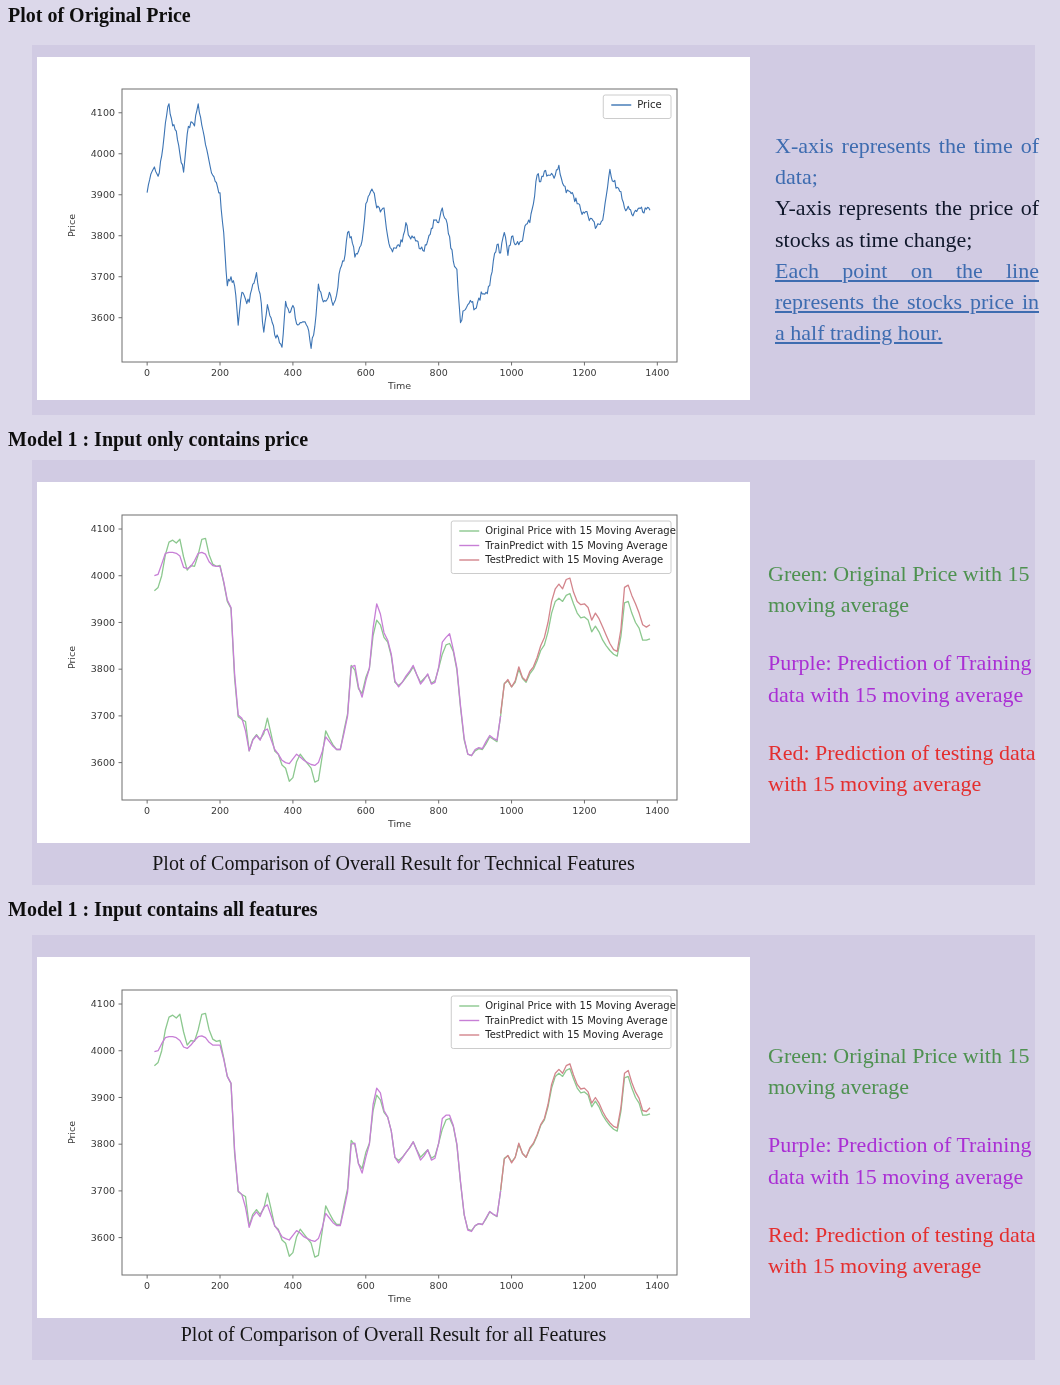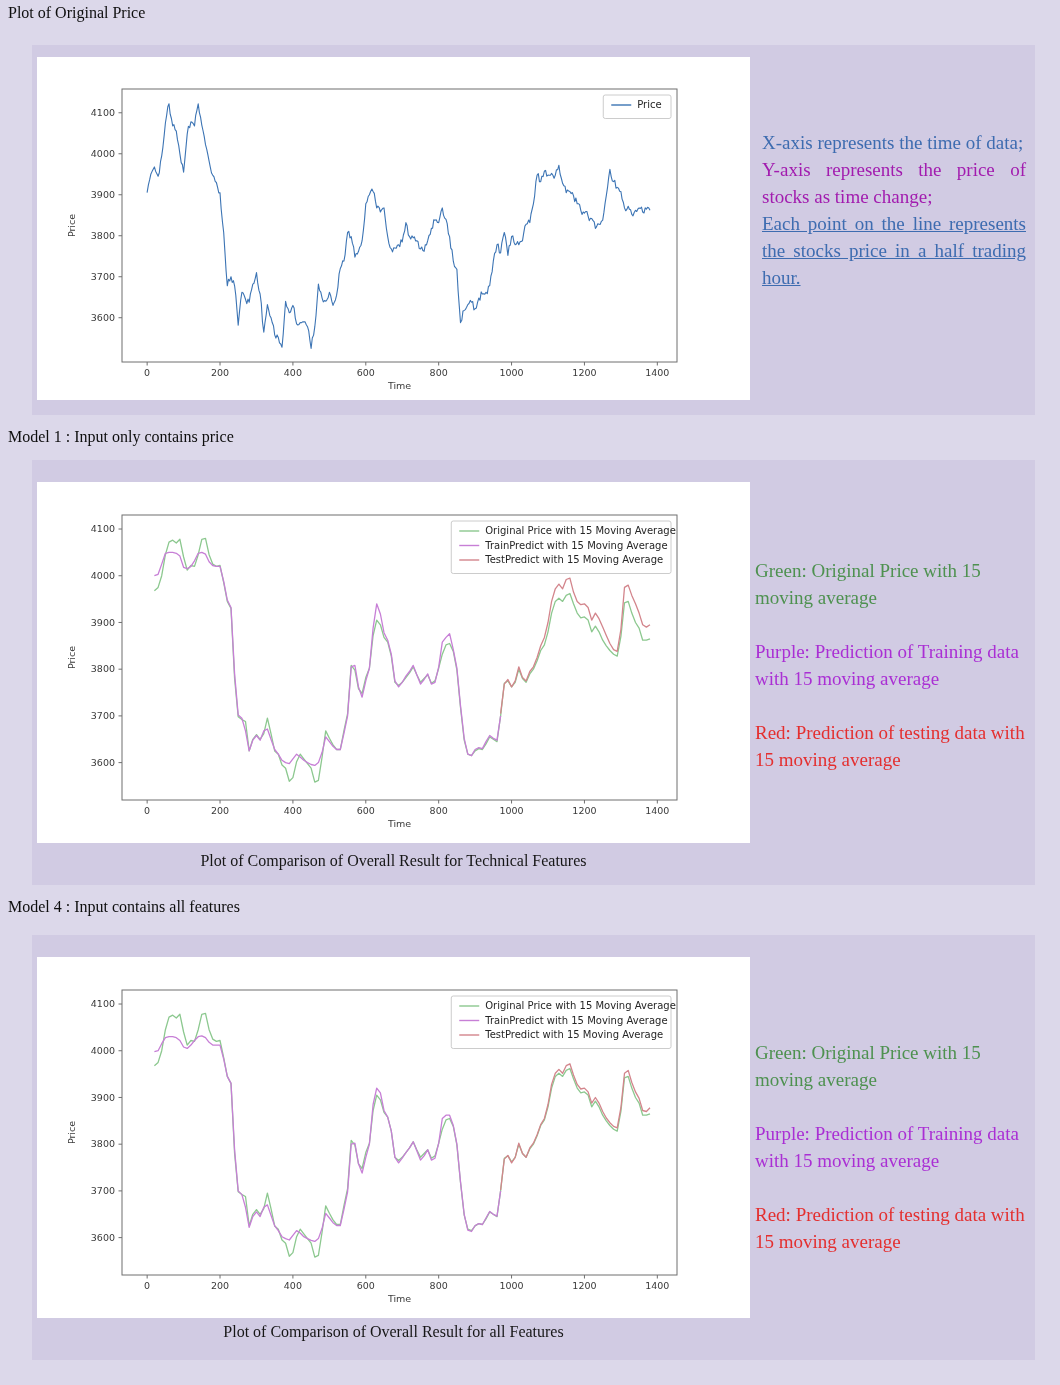--- a/index.html
+++ b/index.html
@@ -1,23 +1,23 @@
 <!DOCTYPE html>
 <html><head>
 <meta charset="utf-8">
 <style>
   html,body{margin:0;padding:0;background:#dcd8ea;}
   #page{position:relative;width:1060px;height:1385px;overflow:hidden;
         font-family:"Liberation Serif",serif;}
-  .heading{position:absolute;left:8px;font-weight:normal;font-size:16px;color:#0e0e0e;}
+  .heading{position:absolute;left:8px;font-weight:bold;font-size:20px;color:#0e0e0e;}
   .panel{position:absolute;left:32px;width:1003px;}
   .figure{position:absolute;left:5px;width:713px;background:#ffffff;}
   .caption{position:absolute;left:5px;width:713px;text-align:center;
-           font-size:16px;color:#161616;}
-  .note{position:absolute;font-size:19px;line-height:1.42;}
+           font-size:20px;color:#161616;}
+  .note{position:absolute;font-size:22px;line-height:1.42;margin-left:13px;}
   .note p{margin:0;}
   .note.spaced p{margin:0 0 27px 0;font-family:Liberation Serif, serif;}
   .just p{text-align:justify;}
   svg{display:block;}
   svg .tick{font-family:"DejaVu Sans",sans-serif;font-size:9.5px;fill:#3a3a3a;}
   svg .leg{font-family:"DejaVu Sans",sans-serif;font-size:10px;fill:#262626;}
 </style>
 </head>
 <body>
 
@@ -60,21 +60,21 @@
           <text x="362.5" y="332" text-anchor="middle" class="tick">Time</text>
           <text x="38" y="168.5" text-anchor="middle" class="tick" transform="rotate(-90 38 168.5)">Price</text>
           <path d="M110.1 135.7L111.4 127.8L112.6 122.9L113.8 117.3L115.0 114.6L116.2 112.2L117.4 109.9L118.6 114.2L119.9 116.7L121.1 119.3L122.3 115.8L123.5 104.7L124.7 98.8L125.9 90.3L127.2 78.1L128.4 66.0L129.6 58.6L130.8 49.8L132.0 46.8L133.2 57.2L134.4 61.5L135.7 68.9L136.9 67.7L138.1 72.6L139.3 74.2L140.5 82.9L141.7 88.4L142.9 96.8L144.2 105.6L145.4 107.6L146.6 115.2L147.8 102.9L149.0 90.1L150.2 77.1L151.4 69.4L152.7 70.6L153.9 64.8L155.1 65.3L156.3 66.7L157.5 68.9L158.7 58.3L159.9 53.3L161.2 46.8L162.4 55.6L163.6 60.3L164.8 68.1L166.0 73.5L167.2 79.3L168.5 87.7L169.7 92.2L170.9 97.8L172.1 104.1L173.3 110.1L174.5 116.0L175.7 118.1L177.0 119.9L178.2 124.4L179.4 125.5L180.6 130.4L181.8 135.9L183.0 135.7L184.2 152.2L185.5 165.2L186.7 175.5L187.9 194.4L189.1 214.0L190.3 228.8L191.5 222.2L192.7 224.0L194.0 219.7L195.2 225.4L196.4 223.7L197.6 228.8L198.8 238.4L200.0 253.3L201.2 268.1L202.5 254.6L203.7 243.0L204.9 235.3L206.1 235.9L207.3 238.8L208.5 242.3L209.8 246.7L211.0 242.1L212.2 245.2L213.4 236.9L214.6 232.6L215.8 227.1L217.0 226.2L218.3 221.1L219.5 215.6L220.7 225.9L221.9 233.2L223.1 237.0L224.3 246.4L225.5 265.2L226.8 275.1L228.0 265.3L229.2 257.6L230.4 247.6L231.6 252.7L232.8 258.4L234.0 260.7L235.3 265.8L236.5 268.8L237.7 277.9L238.9 281.1L240.1 277.9L241.3 280.4L242.5 285.8L243.8 287.2L245.0 290.2L246.2 277.2L247.4 260.1L248.6 244.3L249.8 249.8L251.1 251.8L252.3 255.8L253.5 255.0L254.7 251.0L255.9 248.4L257.1 250.9L258.3 261.1L259.6 266.9L260.8 268.0L262.0 267.4L263.2 265.6L264.4 265.7L265.6 264.9L266.8 264.8L268.1 264.9L269.3 267.8L270.5 269.7L271.7 273.8L272.9 283.2L274.1 291.5L275.3 281.0L276.6 278.1L277.8 269.7L279.0 258.5L280.2 242.5L281.4 227.1L282.6 233.5L283.8 235.1L285.1 241.1L286.3 244.9L287.5 243.6L288.7 244.3L289.9 242.8L291.1 240.8L292.4 235.3L293.6 238.4L294.8 244.2L296.0 248.4L297.2 245.4L298.4 242.9L299.6 238.2L300.9 230.1L302.1 216.8L303.3 211.5L304.5 208.8L305.7 203.8L306.9 204.2L308.1 197.6L309.4 184.0L310.6 175.5L311.8 174.4L313.0 180.9L314.2 179.6L315.4 186.2L316.6 189.8L317.9 200.1L319.1 196.6L320.3 197.1L321.5 194.3L322.7 190.2L323.9 188.5L325.1 183.7L326.4 173.1L327.6 161.6L328.8 146.8L330.0 144.8L331.2 139.5L332.4 137.8L333.7 134.2L334.9 132.1L336.1 134.5L337.3 136.4L338.5 144.4L339.7 150.9L340.9 149.1L342.2 150.6L343.4 155.0L344.6 152.8L345.8 151.3L347.0 150.9L348.2 161.2L349.4 171.5L350.7 179.6L351.9 186.4L353.1 190.5L354.3 191.9L355.5 194.9L356.7 190.8L357.9 191.0L359.2 191.3L360.4 188.3L361.6 187.8L362.8 189.6L364.0 182.7L365.2 184.9L366.4 178.0L367.7 173.8L368.9 165.6L370.1 168.8L371.3 177.9L372.5 179.6L373.7 182.0L375.0 178.9L376.2 180.8L377.4 179.9L378.6 183.9L379.8 183.7L381.0 184.5L382.2 191.5L383.5 191.9L384.7 190.0L385.9 193.6L387.1 194.3L388.3 187.7L389.5 187.9L390.7 183.7L392.0 178.5L393.2 177.4L394.4 171.4L395.6 171.1L396.8 162.7L398.0 163.2L399.2 162.7L400.5 165.5L401.7 165.6L402.9 160.1L404.1 154.2L405.3 150.9L406.5 158.1L407.7 161.1L409.0 162.4L410.2 166.6L411.4 176.7L412.6 179.6L413.8 191.1L415.0 192.9L416.3 204.2L417.5 209.5L418.7 210.7L419.9 212.4L421.1 233.7L422.3 249.4L423.5 265.6L424.8 263.3L426.0 253.9L427.2 253.4L428.4 252.6L429.6 250.3L430.8 247.6L432.0 246.5L433.3 243.4L434.5 245.2L435.7 244.6L436.9 252.9L438.1 251.7L439.3 251.1L440.5 245.6L441.8 241.1L443.0 243.2L444.2 234.9L445.4 237.0L446.6 236.7L447.8 237.3L449.0 235.3L450.3 236.6L451.5 229.2L452.7 228.8L453.9 219.2L455.1 214.9L456.3 204.2L457.6 196.3L458.8 194.9L460.0 187.8L461.2 187.1L462.4 196.0L463.6 196.0L464.8 186.1L466.1 180.1L467.3 175.5L468.5 180.1L469.7 188.6L470.9 198.4L472.1 189.0L473.3 188.0L474.6 179.6L475.8 178.9L477.0 185.2L478.2 187.8L479.4 187.0L480.6 184.6L481.8 187.8L483.1 184.7L484.3 184.4L485.5 183.7L486.7 176.1L487.9 169.1L489.1 167.3L490.3 166.7L491.6 163.1L492.8 165.6L494.0 157.0L495.2 152.0L496.4 146.8L497.6 139.2L498.9 124.7L500.1 118.1L501.3 116.7L502.5 124.8L503.7 124.6L504.9 119.2L506.1 119.6L507.4 114.0L508.6 113.4L509.8 119.2L511.0 118.1L512.2 118.3L513.4 118.2L514.6 116.4L515.9 118.2L517.1 121.2L518.3 118.1L519.5 112.7L520.7 112.6L521.9 108.2L523.1 117.0L524.4 121.5L525.6 126.3L526.8 128.8L528.0 129.2L529.2 135.7L530.4 133.0L531.6 133.9L532.9 134.5L534.1 136.6L535.3 135.5L536.5 138.6L537.7 144.7L538.9 141.0L540.2 146.8L541.4 146.7L542.6 147.7L543.8 153.3L545.0 157.4L546.2 155.0L547.4 156.2L548.7 154.5L549.9 154.5L551.1 159.1L552.3 163.6L553.5 161.3L554.7 161.5L555.9 163.4L557.2 164.8L558.4 171.4L559.6 169.6L560.8 166.7L562.0 167.3L563.2 167.4L564.4 164.3L565.7 163.2L566.9 155.4L568.1 146.1L569.3 138.6L570.5 130.7L571.7 120.4L572.9 112.3L574.2 119.6L575.4 124.1L576.6 124.6L577.8 123.4L579.0 131.2L580.2 130.4L581.5 131.2L582.7 134.2L583.9 134.5L585.1 142.1L586.3 145.2L587.5 150.9L588.7 153.8L590.0 152.1L591.2 149.2L592.4 152.2L593.6 152.8L594.8 157.4L596.0 158.8L597.2 155.5L598.5 153.3L599.7 154.5L600.9 152.0L602.1 150.9L603.3 151.5L604.5 150.2L605.7 155.0L607.0 156.0L608.2 150.9L609.4 152.1L610.6 150.2L611.8 150.9L613.0 153.3" fill="none" stroke="#3c74b4" stroke-width="1.1" stroke-linejoin="round"></path>
           <rect x="566.25" y="38" width="67.75" height="23.5" fill="#ffffff" stroke="#cccccc" stroke-width="1" rx="2"></rect>
           <line x1="574.25" y1="48" x2="594.25" y2="48" stroke="#3c74b4" stroke-width="1.4"></line>
           <text x="600.25" y="51.4" class="leg">Price</text>
         </svg>
     </div>
     <div class="note just" style="left:730px;top:85px;width:264px">
       <p style="color: rgb(62, 108, 176);">X-axis represents the time of data;</p>
-      <p style="color: #a21caf;">Y-axis represents the price of stocks as time change;</p>
+      <p style="color: #0f172a;">Y-axis represents the price of stocks as time change;</p>
       <p style="color: rgb(62, 108, 176); text-decoration: underline;">Each point on the line represents the stocks price in a half trading hour.</p>
     </div>
   </div>
 
   <div class="heading" style="top:428px">Model 1 : Input only contains price</div>
 
   <div class="panel" style="top: 460px; height: 425px; background: rgb(209, 203, 227);">
     <div class="figure" style="top: 22px; height: 361px; background: rgb(255, 255, 255);">
       <svg width="713" height="361">
           <rect x="85" y="33" width="555" height="285" fill="none" stroke="#6f6f6f" stroke-width="1"></rect>
@@ -121,21 +121,21 @@
         </svg>
     </div>
     <div class="caption" style="top:392px">Plot of Comparison of Overall Result for Technical Features</div>
     <div class="note spaced" style="left:723px;top:98px;width:278px">
       <p style="color: rgb(78, 145, 80);">Green: Original Price with 15 moving average</p>
       <p style="color: rgb(170, 47, 212);">Purple: Prediction of Training data with 15 moving average</p>
       <p style="color: rgb(228, 47, 47);">Red: Prediction of testing data with 15 moving average</p>
     </div>
   </div>
 
-  <div class="heading" style="top:898px">Model 4 : Input contains all features</div>
+  <div class="heading" style="top:898px">Model 1 : Input contains all features</div>
 
   <div class="panel" style="top: 935px; height: 425px; background: rgb(209, 203, 227);">
     <div class="figure" style="top: 22px; height: 361px; background: rgb(255, 255, 255);">
       <svg width="713" height="361">
           <rect x="85" y="33" width="555" height="285" fill="none" stroke="#6f6f6f" stroke-width="1"></rect>
           <line x1="110.14445173998686" y1="318" x2="110.14445173998686" y2="321.5" stroke="#6f6f6f" stroke-width="1"></line>
           <text x="110.14445173998686" y="332" text-anchor="middle" class="tick">0</text>
           <line x1="183.02692055154301" y1="318" x2="183.02692055154301" y2="321.5" stroke="#6f6f6f" stroke-width="1"></line>
           <text x="183.02692055154301" y="332" text-anchor="middle" class="tick">200</text>
           <line x1="255.90938936309914" y1="318" x2="255.90938936309914" y2="321.5" stroke="#6f6f6f" stroke-width="1"></line>

